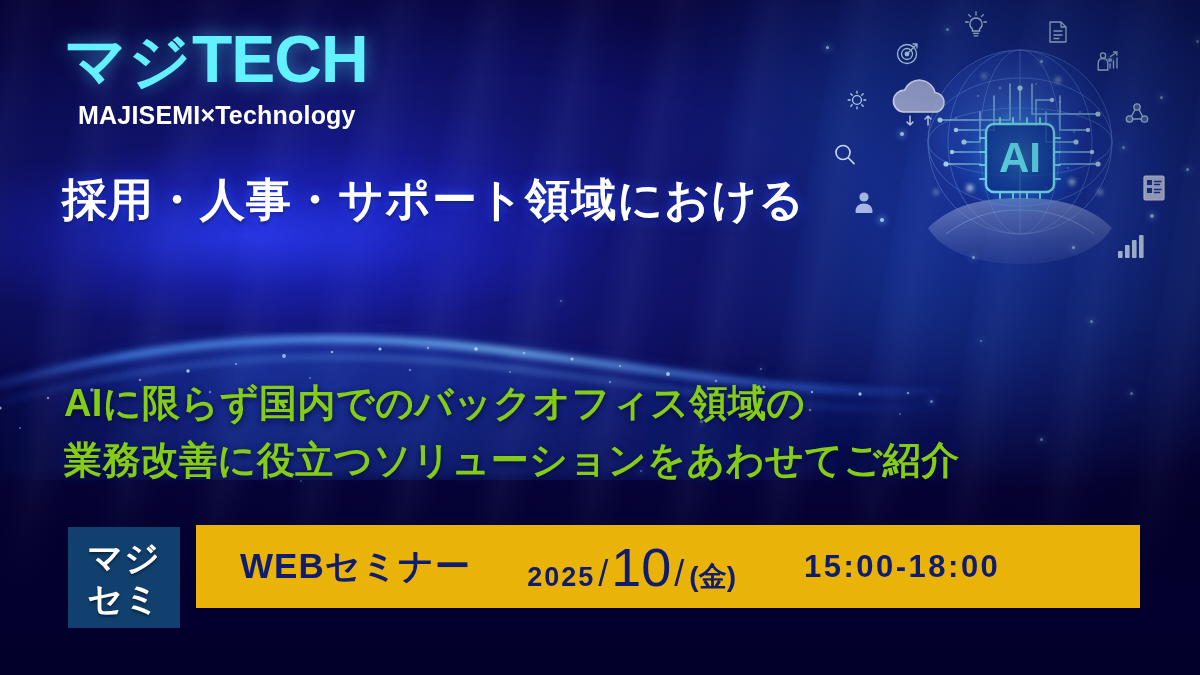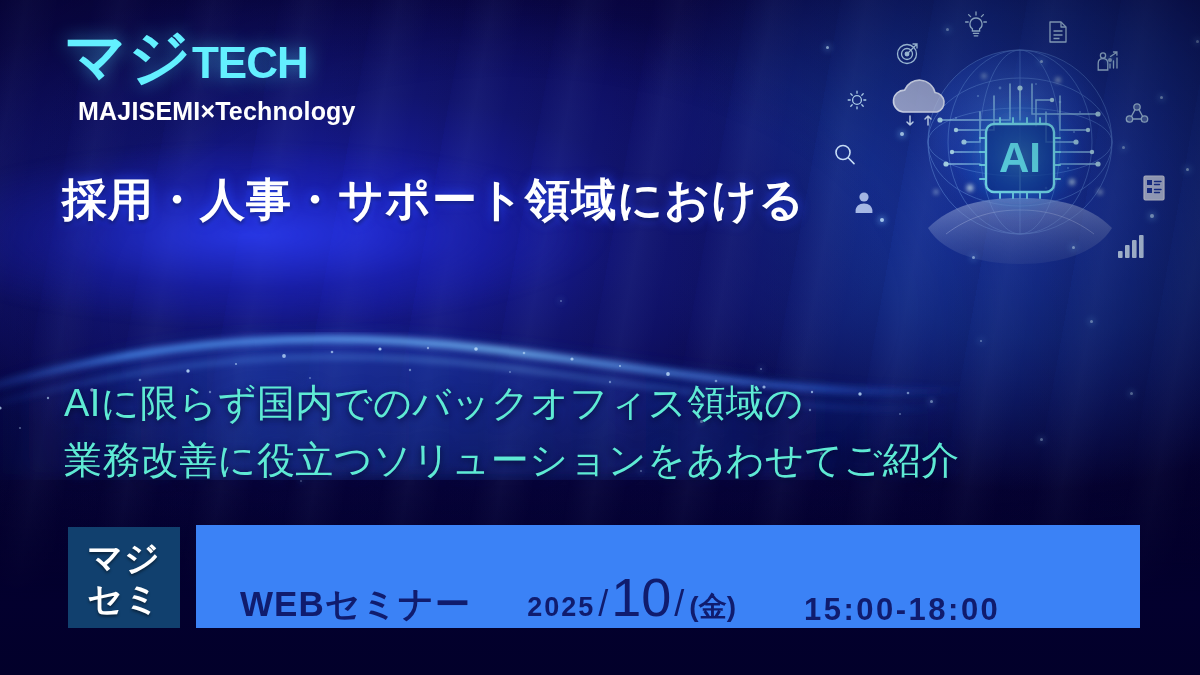--- a/index.html
+++ b/index.html
@@ -68,62 +68,62 @@
   .float-icons{position:absolute;left:855px;top:0;width:345px;height:280px;}
   .float-icons svg{position:absolute;display:block;}
 
   
   .logo{position:absolute;left:64px;top:26px;}
   .logo-main{
     font-size:62px;line-height:1;font-weight:700;color:#63f0ff;
     letter-spacing:.5px;white-space:nowrap;
     text-shadow:0 0 18px rgba(80,220,255,.55);
   }
-  .logo-main .tech{font-size:44px;letter-spacing:-1px;}
+  .logo-main .tech{font-size:66px;letter-spacing:-1px;}
   .logo-sub{
     margin-top:9px;margin-left:14px;
     font-size:25px;font-weight:700;color:#ffffff;letter-spacing:.2px;white-space:nowrap;
   }
 
   
   .head1{
     position:absolute;left:62px;top:170px;
     font-size:45px;font-weight:700;color:#fff;letter-spacing:1px;white-space:nowrap;
     text-shadow:0 0 12px rgba(40,70,255,.9),0 2px 4px rgba(0,0,10,.6);
   }
   .head2{
     position:absolute;left:58px;top:236px;
     font-size:78px;font-weight:700;color:#fff;letter-spacing:1px;white-space:nowrap;
     text-shadow:0 0 16px rgba(40,80,255,.85),0 3px 6px rgba(0,0,15,.65);
   }
 
   .sub1,.sub2{
-    position:absolute;font-weight:400;color:#5eead4;white-space:nowrap;
+    position:absolute;font-weight:700;color:#84cc16;white-space:nowrap;
     text-shadow:0 2px 7px rgba(0,0,25,.85),0 0 14px rgba(30,60,190,.5);
   }
   .sub1{left:64px;top:378px;font-size:38px;letter-spacing:.4px;}
   .sub2{left:64px;top:435px;font-size:38px;letter-spacing:.4px;}
 
   
   .majisemi-badge{
     position:absolute;left:68px;top:527px;width:112px;height:101px;
     background:#11406e;
     display:flex;flex-direction:column;align-items:center;justify-content:center;
     line-height:1;
   }
   .majisemi-badge span{
     font-size:35px;font-weight:700;color:#fff;letter-spacing:1px;
     text-shadow:0 2px 3px rgba(0,0,0,.45);
   }
   .majisemi-badge span+span{margin-top:6px;}
 
   .info-bar{
-    position:absolute;left:196px;top:525px;width:944px;height:103px;
-    background:#3b82f6;
-    display:flex;align-items:flex-end;
+    position:absolute;left:196px;top:525px;width:944px;height:83px;
+    background:#eab308;
+    display:flex;align-items:center;
     color:#101c6e;
   }
   .info-webinar{
     font-size:35px;font-weight:700;letter-spacing:1px;margin-left:44px;
   }
   .info-date{
     display:flex;align-items:baseline;margin-left:56px;letter-spacing:0;
   }
   .d-year{font-size:27px;font-weight:700;letter-spacing:2px;}
   .d-slash{font-size:36px;font-weight:400;padding:0 3px;}

